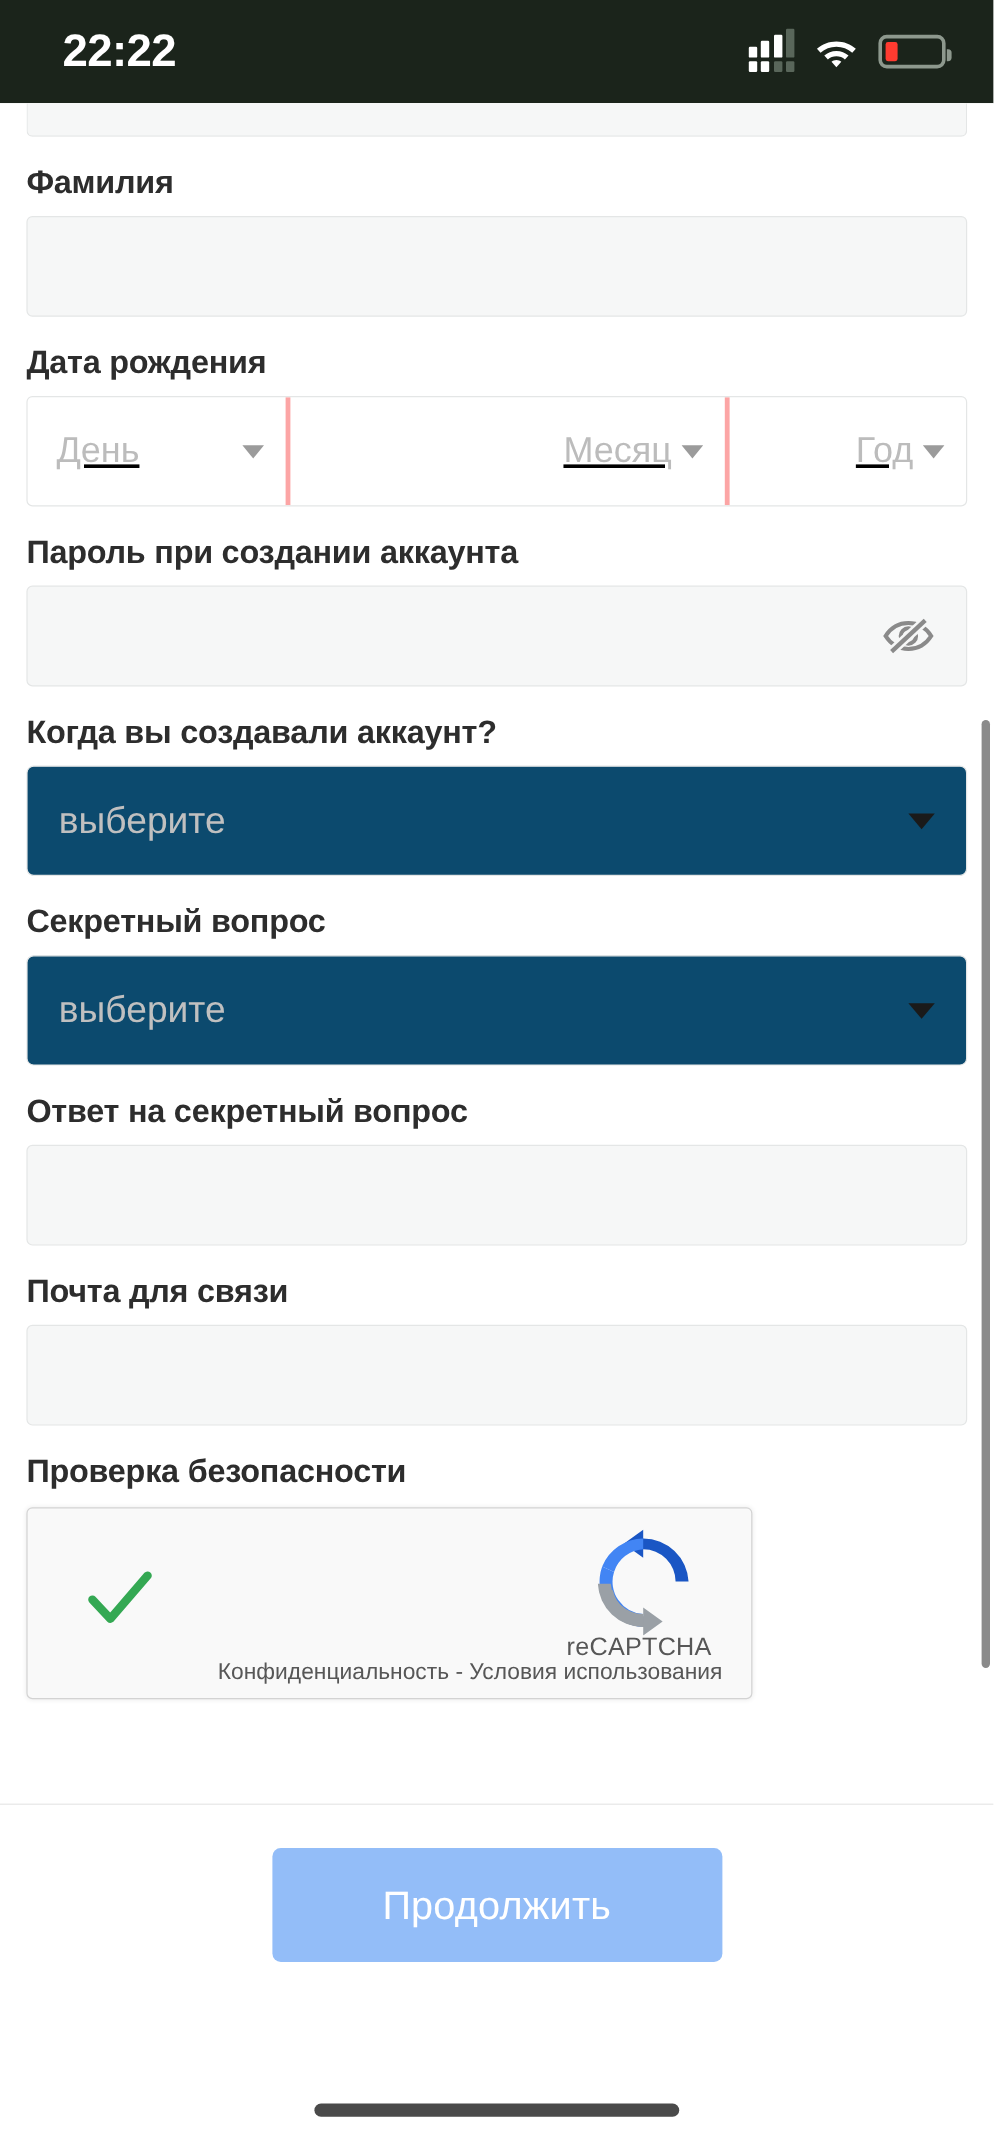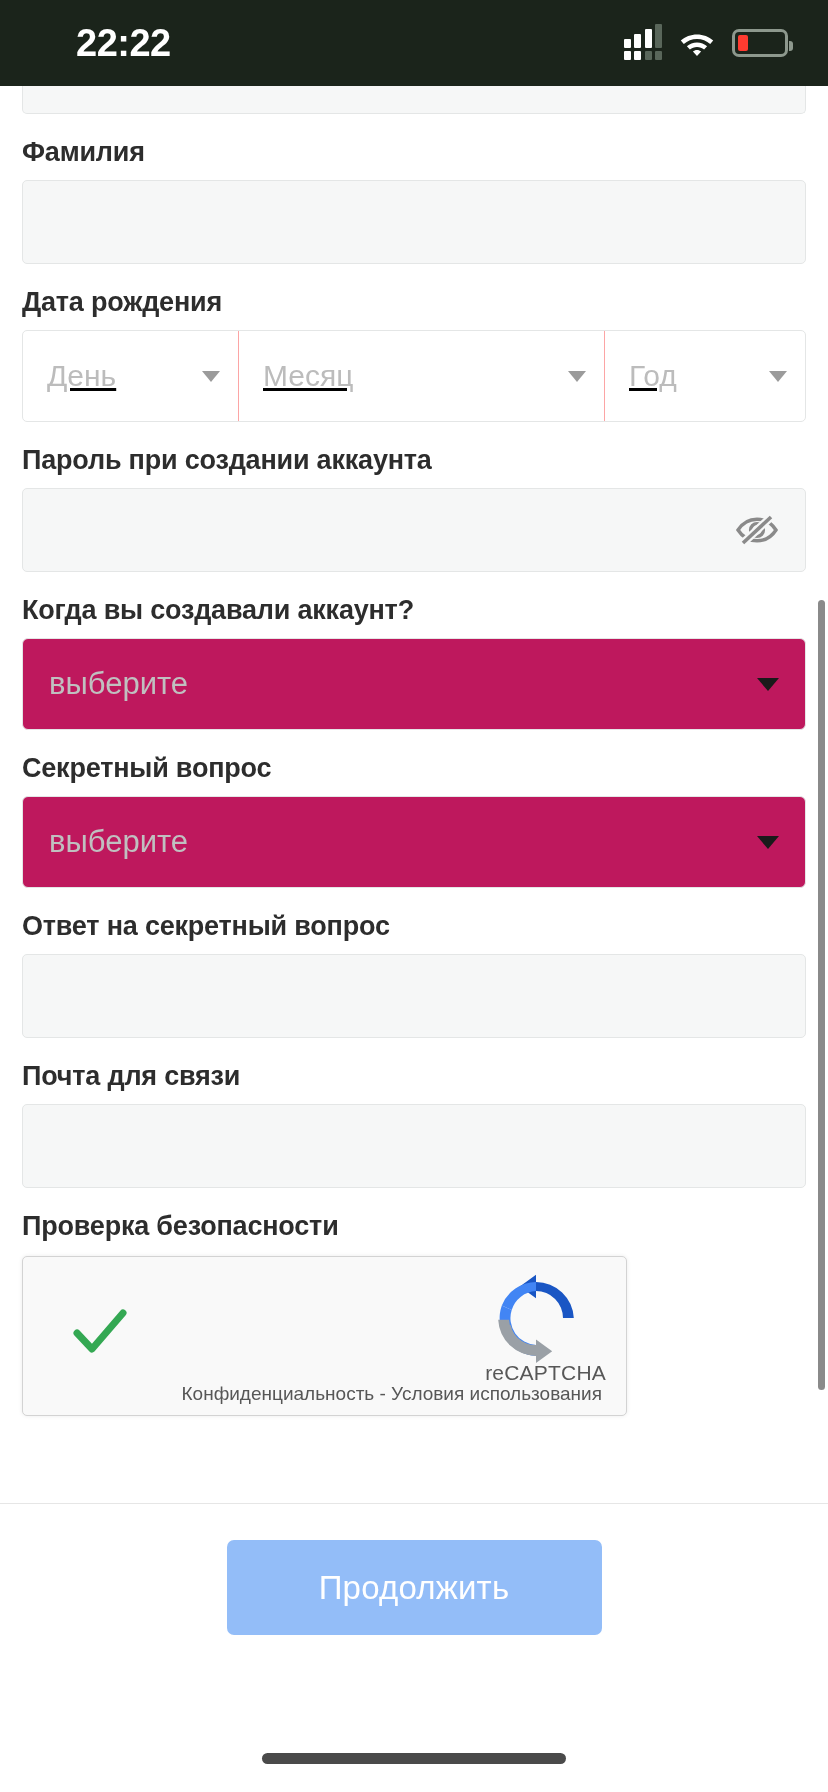--- a/index.html
+++ b/index.html
@@ -11,21 +11,21 @@
   }
   .screen { position:relative; width:828px; height:1792px; background:#fff; }
 
   
   .statusbar {
     position:absolute; top:0; left:0; width:828px; height:86px;
     background:#1b241b;
     display:flex; align-items:center; justify-content:space-between;
     padding:0 40px 0 52px;
   }
-  .clock { color:#ffffff; font-size:38px; font-weight:600; letter-spacing:-0.5px;margin-left:24px; }
+  .clock { color:#ffffff; font-size:38px; font-weight:600; letter-spacing:-0.5px; }
   .status-icons { display:flex; align-items:center; gap:17px; }
 
   .signal { display:flex; flex-direction:column; gap:3px; }
   .signal-row { display:flex; align-items:flex-end; gap:3.5px; height:22px; }
   .signal-row.bottom { height:9px; align-items:stretch; }
   .sbar { width:7px; background:#ffffff; border-radius:1px; }
   .sbar.b1 { height:9px; }
   .sbar.b2 { height:14px; }
   .sbar.b3 { height:19px; }
   .sbar.b4 { height:24px; background:#59665a; }
@@ -75,34 +75,34 @@
 
   
   .dob-row {
     display:flex; width:100%; height:92px;
     border:1px solid #e4e6e6; border-radius:5px; background:#fff; overflow:hidden;
   }
   .dob-cell {
     display:flex; align-items:center; justify-content:space-between;
     padding:0 18px 0 24px; height:100%; position:relative;text-decoration:underline;
   }
-  .dob-cell + .dob-cell { border-left:1px solid #fca5a5; }
+  .dob-cell + .dob-cell { border-left:4px solid #fca5a5;justify-content:flex-end; }
   .dob-cell.day   { width:215px; }
   .dob-cell.month { width:366px; }
   .dob-cell.year  { width:calc(100% - 581px); }
   .dob-text { font-size:30px; color:#bcbcbc; }
   .caret-sm {
     width:0; height:0; border-left:9px solid transparent; border-right:9px solid transparent;
     border-top:11px solid #9b9b9b; margin-left:8px;
   }
 
   
   .select-box {
     width:100%; height:92px;
-    background:#be185d; border:1px solid #e4e6e6; border-radius:6px;
+    background:#0c4a6e; border:1px solid #e4e6e6; border-radius:6px;
     display:flex; align-items:center; justify-content:space-between;
     padding:0 26px 0 26px;
     gap:28px;
   }
   .select-placeholder { font-size:31px; color:#c0c0c0; }
   .caret-lg {
     width:0; height:0; border-left:11px solid transparent; border-right:11px solid transparent;
     border-top:13px solid #1a1a1a;
   }
 
@@ -116,21 +116,21 @@
   }
   .rc-check {
     position:absolute; left:48px; top:46px; width:58px; height:58px;
   }
   .rc-label {
     position:absolute; left:125px; top:54px;
     font-size:33px; color:#000000;
   }
   .rc-logo { position:absolute; right:45px; top:16px; width:90px; height:90px; }
   .rc-brand {
-    position:absolute; right:20px; top:104px;
+    position:absolute; right:33px; top:104px;
     font-size:21px; color:#575757; letter-spacing:0.2px;
   }
   .rc-legal {
     position:absolute; right:24px; bottom:10px;
     font-size:19px; color:#575757; white-space:nowrap;
   }
 
   
   .footer-divider {
     position:absolute; top:1503px; left:0; width:828px; height:1px; background:#e6e6e6;

